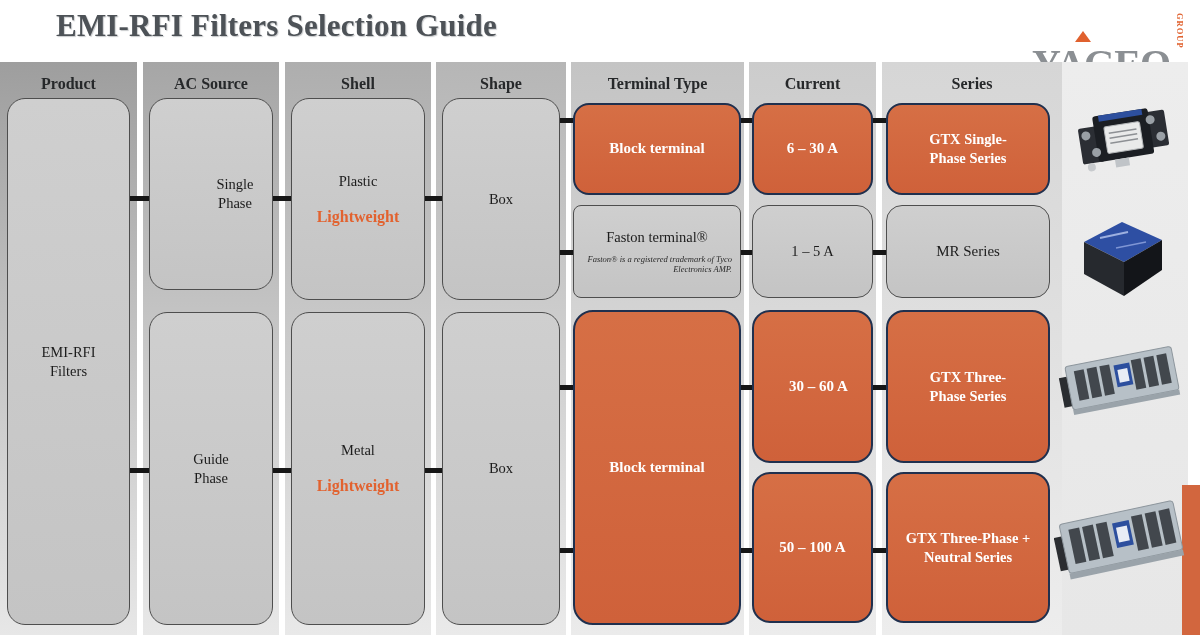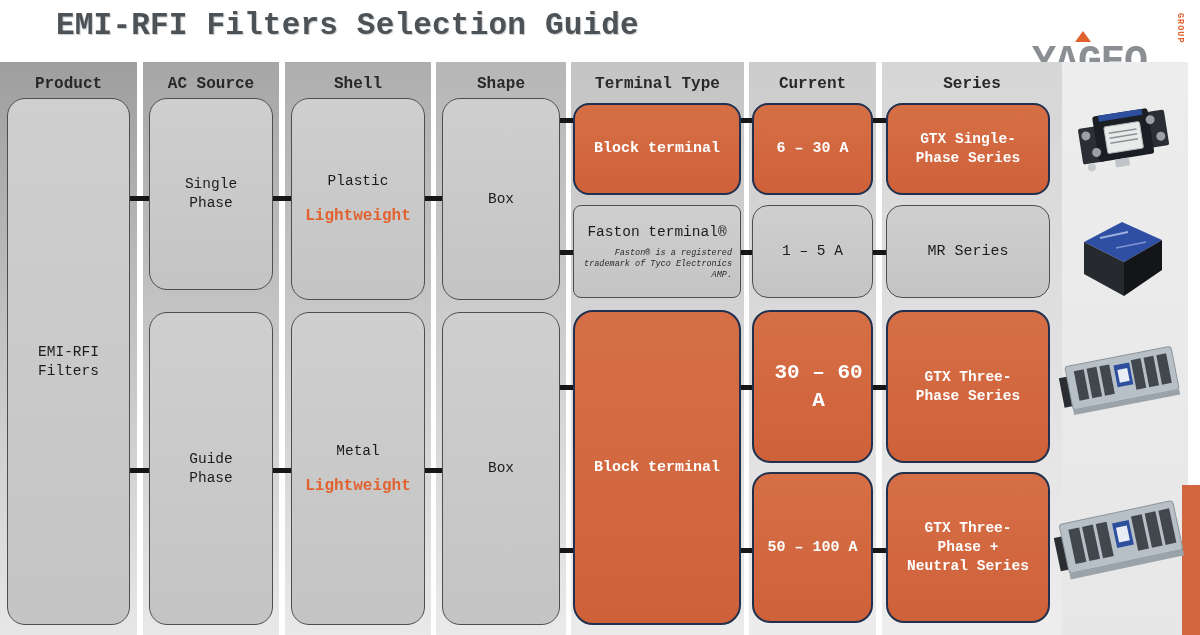--- a/index.html
+++ b/index.html
@@ -1,18 +1,18 @@
 <!DOCTYPE html>
 <html><head>
 <meta charset="utf-8">
 <style>
   html,body{margin:0;padding:0;background:#ffffff;}
   #stage{
     position:relative;width:1200px;height:635px;overflow:hidden;
-    background:#ffffff;font-family:Liberation Mono, monospace;
+    background:#ffffff;font-family:Liberation Serif, serif;
     -webkit-font-smoothing:antialiased;
   }
   
   .page-title{
     position:absolute;left:56px;top:8px;font-size:31px;font-weight:bold;
     color:#4d5257;letter-spacing:0.2px;
     text-shadow:1px 1px 1px rgba(130,135,140,0.45);
   }
   .logo{position:absolute;left:1032px;top:4px;width:165px;height:50px;}
   .logo-brand{
@@ -125,21 +125,21 @@
   <div class="connector" style="left:550px;top:548px;width:36px;"></div>
   <div class="connector" style="left:733px;top:385px;width:32px;"></div>
   <div class="connector" style="left:733px;top:548px;width:32px;"></div>
   <div class="connector" style="left:864px;top:385px;width:34px;"></div>
   <div class="connector" style="left:864px;top:548px;width:34px;"></div>
 
   <div class="card gray" style="left:7px;top:98px;width:123px;height:527px;">
     <span class="label w80">EMI-RFI Filters</span>
   </div>
 
-  <div class="card gray" style="left:149px;top:98px;width:124px;height:192px;">
+  <div class="card gray" style="left:149px;top:98px;width:124px;height:192px;align-items:flex-end;">
     <span class="label w60">Single Phase</span>
   </div>
   <div class="card gray" style="left:149px;top:312px;width:124px;height:313px;">
     <span class="label w60">Guide Phase</span>
   </div>
 
   <div class="card gray" style="left:291px;top:98px;width:134px;height:202px;">
     <span class="material-label">Plastic</span>
     <span class="highlight-label">Lightweight</span>
   </div>
@@ -166,21 +166,21 @@
     <span class="label" style="font-size:15px;">Block terminal</span>
   </div>
 
   <div class="card orange" style="left:752px;top:103px;width:121px;height:92px;border-radius:16px;">
     <span class="label" style="font-size:15px;">6 – 30 A</span>
   </div>
   <div class="card gray" style="left:752px;top:205px;width:121px;height:93px;border-radius:16px;">
     <span class="label">1 – 5 A</span>
   </div>
   <div class="card orange" style="left:752px;top:310px;width:121px;height:153px;border-radius:18px;">
-    <span class="label" style="font-size:21px;margin-left:12px;">30 – 60 A</span>
+    <span class="label" style="font-size:15px;margin-left:12px;">30 – 60 A</span>
   </div>
   <div class="card orange" style="left:752px;top:472px;width:121px;height:151px;border-radius:18px;">
     <span class="label" style="font-size:15px;">50 – 100 A</span>
   </div>
 
   <div class="card orange" style="left:886px;top:103px;width:164px;height:92px;border-radius:16px;">
     <span class="label w112">GTX Single-Phase Series</span>
   </div>
   <div class="card gray" style="left:886px;top:205px;width:164px;height:93px;border-radius:16px;">
     <span class="label" style="font-size:15px;">MR Series</span>

